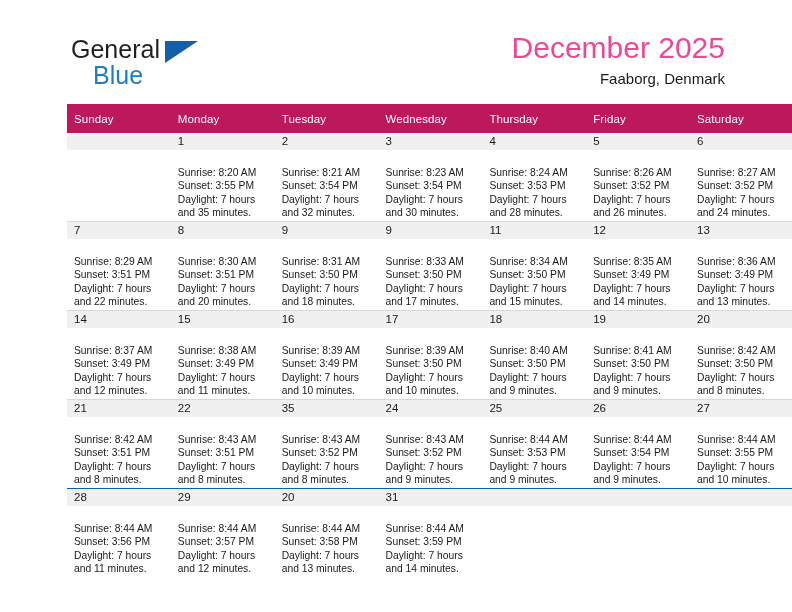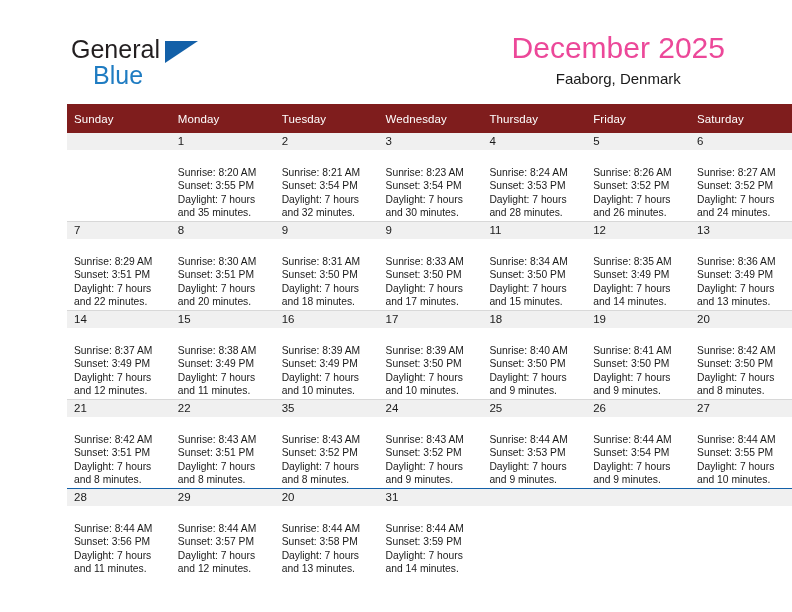--- a/index.html
+++ b/index.html
@@ -77,34 +77,33 @@
     color: #ec4899;
     line-height: 36px;
     white-space: nowrap;
   }
   .location {
     font-size: 15px;
     color: #1a1a1a;
     line-height: 22px;
     margin-top: 2px;
     white-space: nowrap;
-    text-align: center;
   }
 
   
   .calendar {
     position: absolute;
     left: 31px;
     top: 104px;
     width: 727px;
     border-collapse: collapse;
     table-layout: fixed;
   }
   .calendar th {
-    background: #7f1d1d;
+    background: #be185d;
     color: #ffffff;
     font-size: 11.5px;
     font-weight: normal;
     text-align: left;
     padding: 5px 0 5px 7px;
     height: 19px;
     vertical-align: middle;
     letter-spacing: 0.1px;
   }
   .calendar td {

